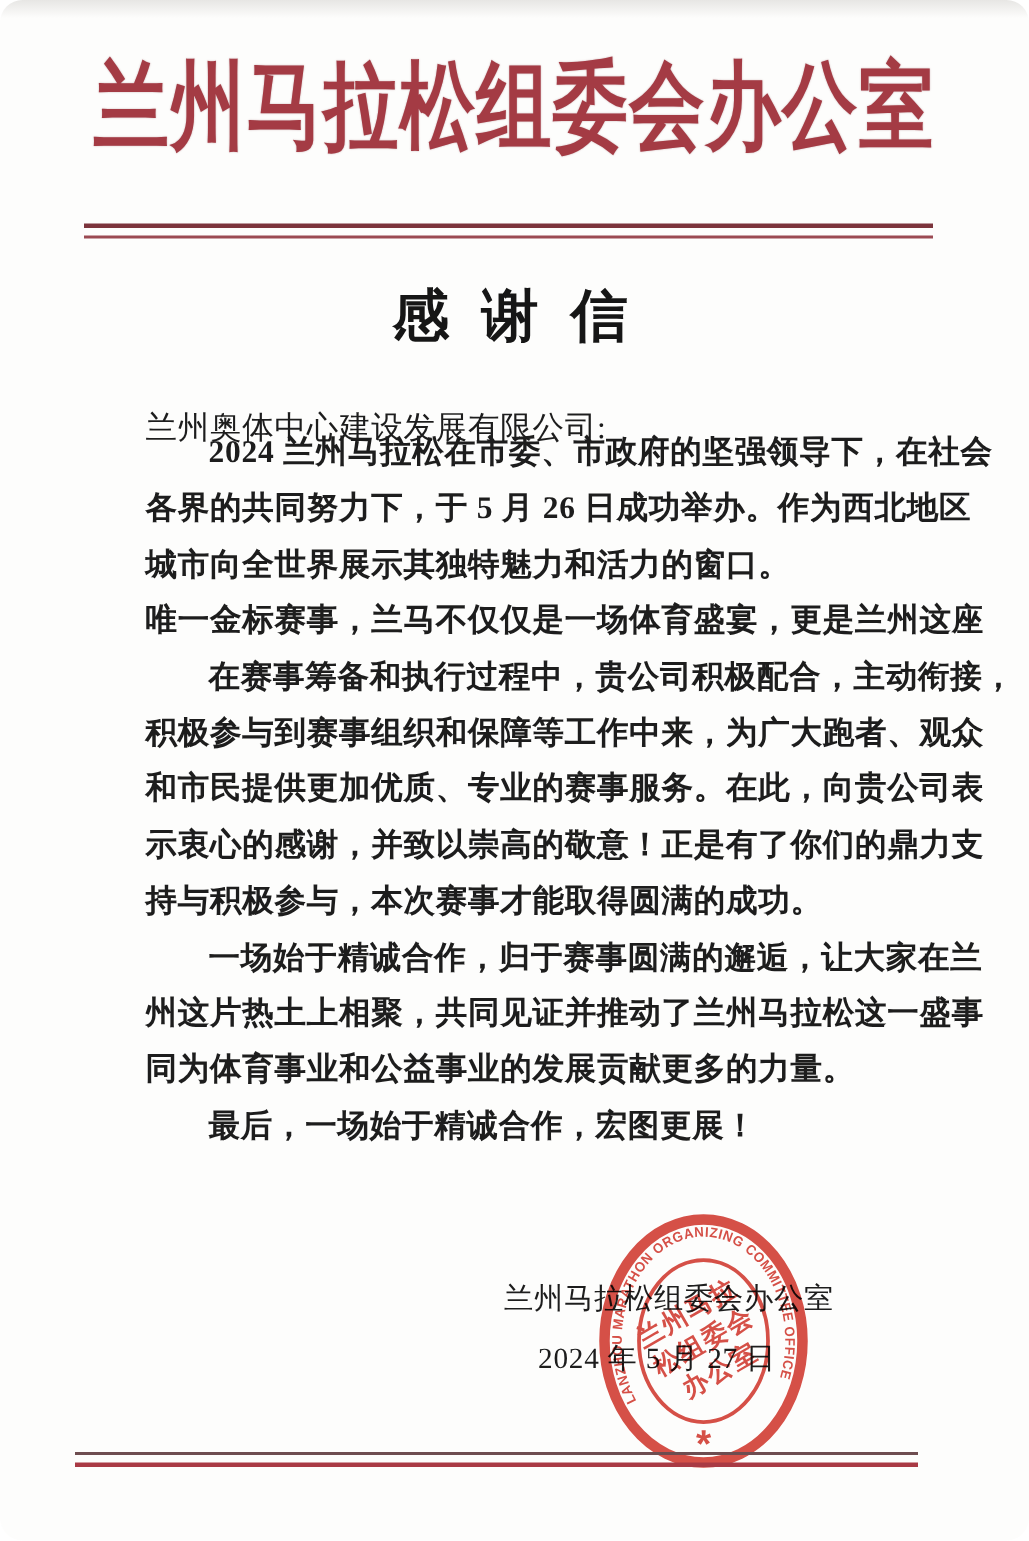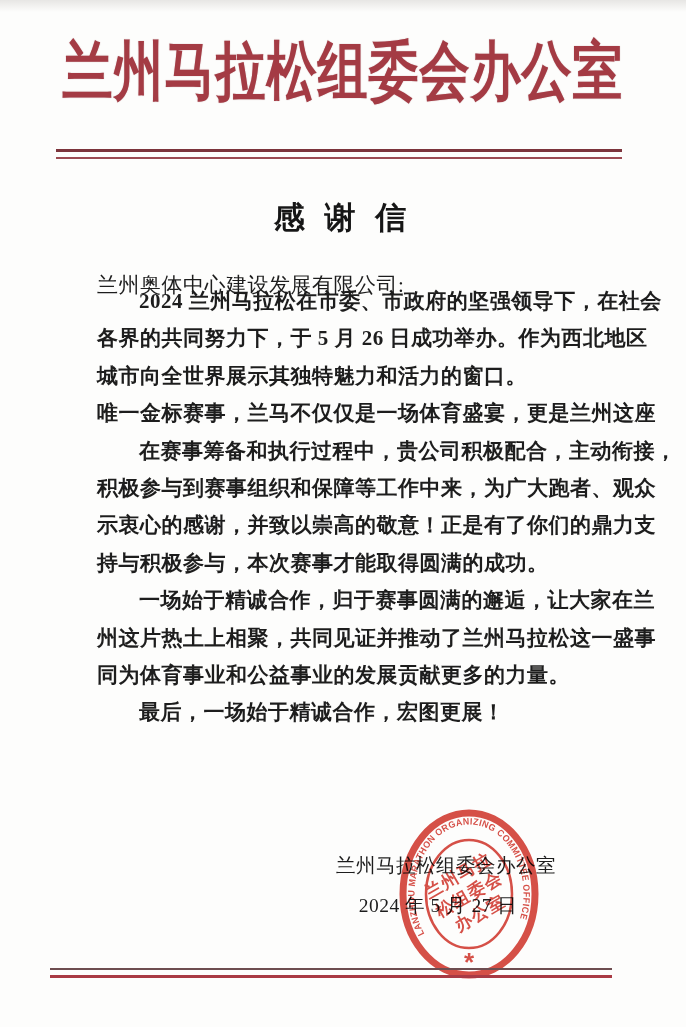--- a/index.html
+++ b/index.html
@@ -4,41 +4,42 @@
 <style>
   html,body{margin:0;padding:0;background:#ffffff;}
   .page{
     position:relative;
     width:686px;height:1027px;
     margin:0 auto;
     background:linear-gradient(180deg,#e7e6e4 0px,#fdfdfc 12px,#fdfdfc 100%);
     overflow:hidden;
     font-family:"Liberation Serif","DejaVu Serif",serif;
     color:#222222;
+    border-radius:15px;
   }
   .letterhead{
     position:absolute;top:38px;left:0;width:686px;
     text-align:center;
     font-size:50px;font-weight:bold;
     letter-spacing:1px;
     color:#a43b44;
     transform:scaleY(1.28);
     transform-origin:50% 50%;
     text-shadow:0 0 1px rgba(124,52,60,.45);
     white-space:nowrap;
   }
   .rule{position:absolute;left:56px;width:566px;}
   .rule-top-thick{top:149px;height:3px;background:#7c343c;}
   .rule-top-thin{top:157px;height:1.6px;background:#9b4a52;}
   .rule-bot-thin{top:968px;left:50px;width:562px;height:1.6px;background:#6e4d50;}
   .rule-bot-thick{top:975px;left:50px;width:562px;height:3px;background:#a93a44;}
   .letter-title{
-    position:absolute;top:197px;left:0;width:686px;
+    position:absolute;top:185px;left:0;width:686px;
     text-align:center;
-    font-size:31px;font-weight:bold;color:#161616;
+    font-size:38px;font-weight:bold;color:#161616;
     letter-spacing:6px;
     white-space:pre;
   }
   .salutation{
     position:absolute;top:246px;left:97px;width:530px;
     font-size:21px;line-height:37px;
     color:#1d1d1d;letter-spacing:0.5px;white-space:nowrap;margin-top:21px;
   }
   .body-block{
     position:absolute;top:283px;left:97px;width:530px;
@@ -77,20 +78,21 @@
 
   <div class="salutation">兰州奥体中心建设发展有限公司:</div>
 
   <div class="body-block">
       <div class="line indent">2024 兰州马拉松在市委、市政府的坚强领导下，在社会</div>
       <div class="line">各界的共同努力下，于 5 月 26 日成功举办。作为西北地区</div>
       <div class="line">城市向全世界展示其独特魅力和活力的窗口。</div>
       <div class="line">唯一金标赛事，兰马不仅仅是一场体育盛宴，更是兰州这座</div>
       <div class="line indent">在赛事筹备和执行过程中，贵公司积极配合，主动衔接，</div>
       <div class="line">积极参与到赛事组织和保障等工作中来，为广大跑者、观众</div>
+      <div class="line">和市民提供更加优质、专业的赛事服务。在此，向贵公司表</div>
       <div class="line">示衷心的感谢，并致以崇高的敬意！正是有了你们的鼎力支</div>
       <div class="line">持与积极参与，本次赛事才能取得圆满的成功。</div>
       <div class="line indent">一场始于精诚合作，归于赛事圆满的邂逅，让大家在兰</div>
       <div class="line">州这片热土上相聚，共同见证并推动了兰州马拉松这一盛事</div>
       <div class="line">同为体育事业和公益事业的发展贡献更多的力量。</div>
       <div class="line indent">最后，一场始于精诚合作，宏图更展！</div>
     </div>
 
   <div class="sig-name">兰州马拉松组委会办公室</div>
   <div class="sig-date">2024 年 5 月 27 日</div>

